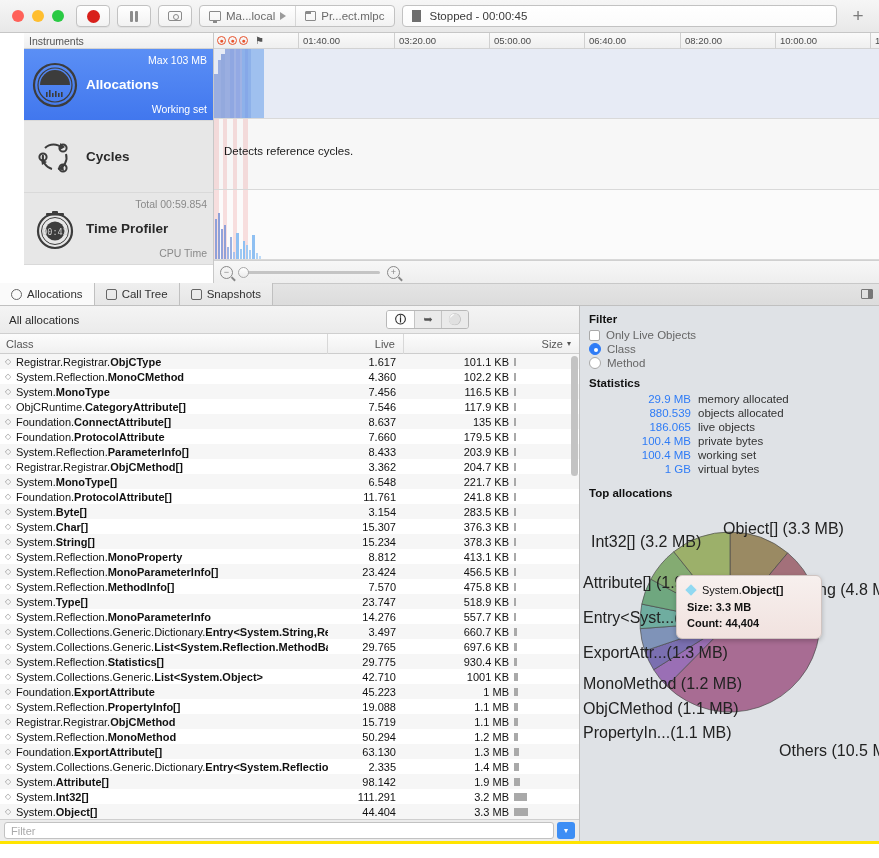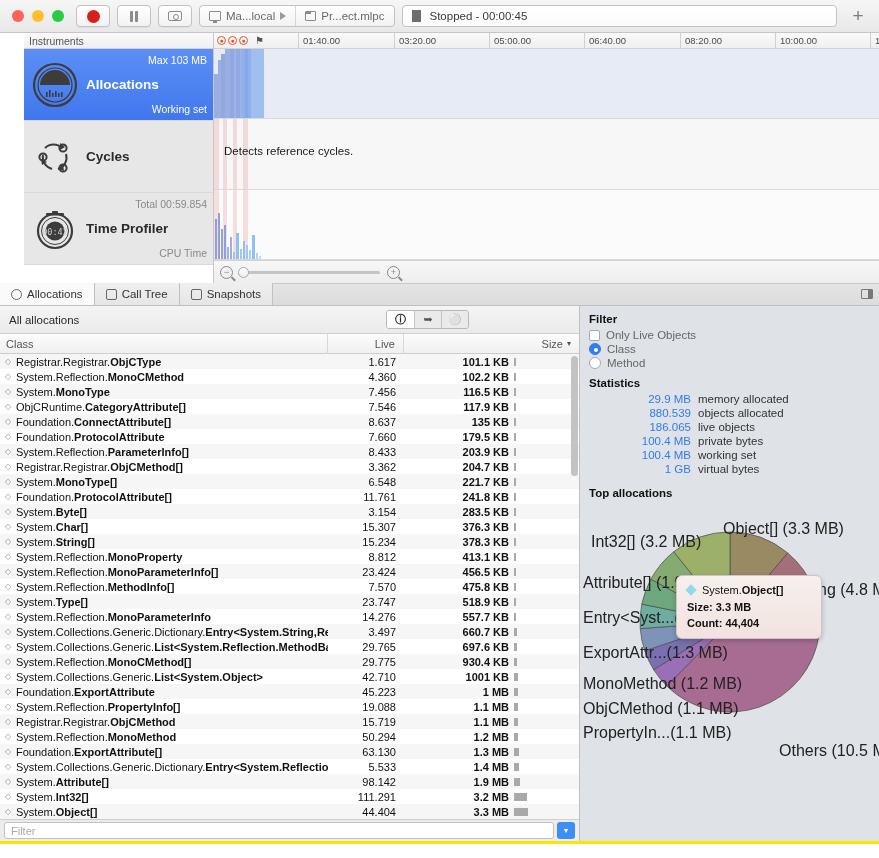--- a/index.html
+++ b/index.html
@@ -139,21 +139,21 @@
   .th.siz { flex:1; justify-content:flex-end; padding-right:8px; }
 
   .rows { flex:1; overflow:hidden; position:relative; }
   .row { height:15px; display:flex; align-items:center; font-size:11px; color:#111; }
   .row:nth-child(odd) { background:#f6f6f6; }
   .row:nth-child(even) { background:#ffffff; }
   .c-diamond { width:16px; text-align:center; font-size:8px; color:#999; flex:none;}
   .c-class { flex:none; width:312px; white-space:nowrap; overflow:hidden; }
   .c-class b { font-weight:bold; }
   .c-count { flex:none; width:76px; text-align:right; padding-right:8px;}
-  .c-size { flex:none; width:110px; text-align:right; padding-right:5px;font-weight:bold;}
+  .c-size { flex:none; width:110px; text-align:right; padding-right:5px;}
   .c-bar { flex:1; display:flex; align-items:center; }
   .c-bar i { display:block; height:8px; background:#a9a9a9; }
 
   .filterbar { height:22px; background:#ececec; border-top:1px solid #cfcfcf; display:flex;
      align-items:center; padding:0 4px;}
   .filter-input { flex:1; height:17px; background:#fff; border:1px solid #c2c2c2; border-radius:3px;
      font-size:11px; color:#aaa; padding:0 6px; display:flex; align-items:center;}
   .filter-drop { width:18px;height:17px;background:#3d8ef5;border-radius:3px;margin-left:3px;
      display:flex;align-items:center;justify-content:center;color:#fff;font-size:8px;}
   .vscroll { position:absolute; right:1px; top:2px; width:7px; height:120px; background:#c3c3c3; border-radius:4px;}
@@ -573,21 +573,21 @@
           <span class="c-diamond">◇</span>
           <span class="c-class">System.Collections.Generic.<b>List&lt;System.Reflection.MethodBa</b></span>
           <span class="c-count">29.765</span>
           <span class="c-size">697.6 KB</span>
           <span class="c-bar">
             <i style="width: 3px;"></i>
           </span>
         </div>
         <div class="row">
           <span class="c-diamond">◇</span>
-          <span class="c-class">System.Reflection.<b>MonoCMethod[]</b></span>
+          <span class="c-class">System.Reflection.<b>Statistics[]</b></span>
           <span class="c-count">29.775</span>
           <span class="c-size">930.4 KB</span>
           <span class="c-bar">
             <i style="width: 3px;"></i>
           </span>
         </div>
         <div class="row">
           <span class="c-diamond">◇</span>
           <span class="c-class">System.Collections.Generic.<b>List&lt;System.Object&gt;</b></span>
           <span class="c-count">42.710</span>
@@ -637,21 +637,21 @@
           <span class="c-class">Foundation.<b>ExportAttribute[]</b></span>
           <span class="c-count">63.130</span>
           <span class="c-size">1.3 MB</span>
           <span class="c-bar">
             <i style="width: 5px;"></i>
           </span>
         </div>
         <div class="row">
           <span class="c-diamond">◇</span>
           <span class="c-class">System.Collections.Generic.Dictionary.<b>Entry&lt;System.Reflectio</b></span>
-          <span class="c-count">5.533</span>
+          <span class="c-count">2.335</span>
           <span class="c-size">1.4 MB</span>
           <span class="c-bar">
             <i style="width: 5px;"></i>
           </span>
         </div>
         <div class="row">
           <span class="c-diamond">◇</span>
           <span class="c-class">System.<b>Attribute[]</b></span>
           <span class="c-count">98.142</span>
           <span class="c-size">1.9 MB</span>

